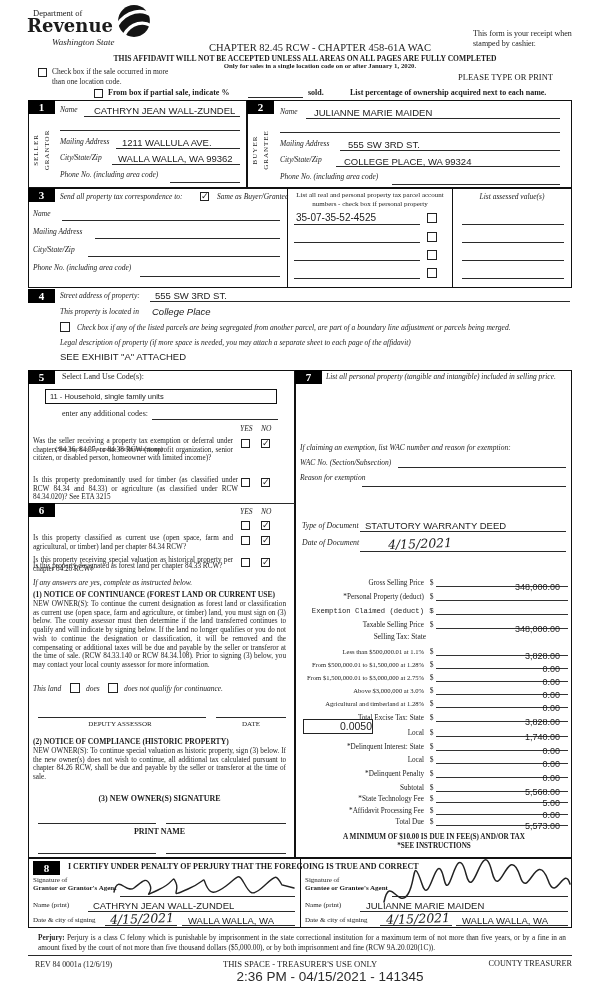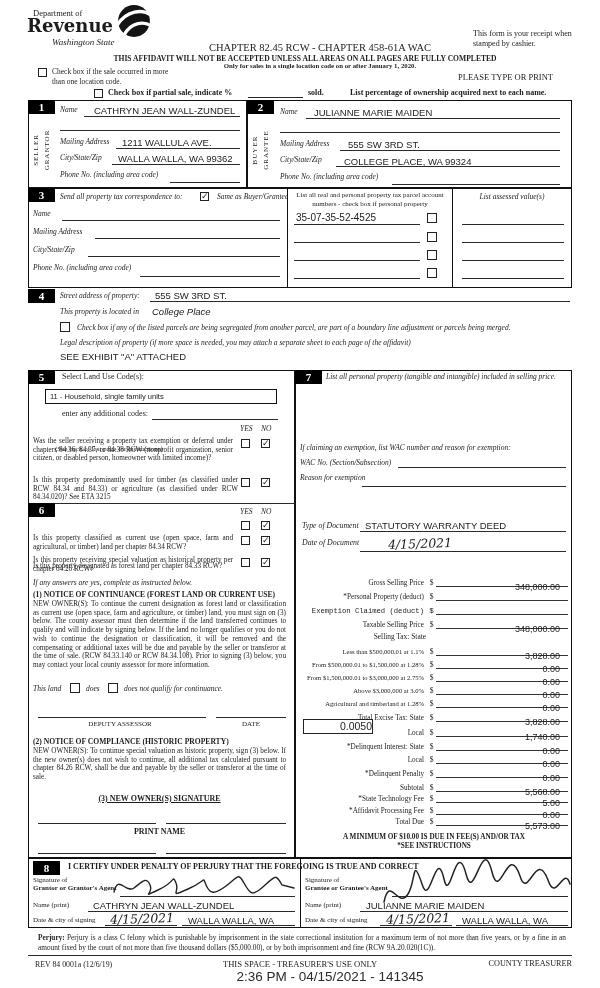--- a/index.html
+++ b/index.html
@@ -55,21 +55,21 @@
   <div class="abs ctr" style="left:150px;top:42px;width:340px;font-size:10.5px;">CHAPTER 82.45 RCW - CHAPTER 458-61A WAC</div>
   <div class="abs b ctr" style="left:50px;top:54px;width:510px;font-size:7.6px;">THIS AFFIDAVIT WILL NOT BE ACCEPTED UNLESS ALL AREAS ON ALL PAGES ARE FULLY COMPLETED</div>
   <div class="abs b ctr" style="left:160px;top:62px;width:320px;font-size:6.8px;">Only for sales in a single location code on or after January 1, 2020.</div>
   <div class="abs" style="left:473px;top:29px;width:102px;font-size:8px;line-height:10px;">This form is your receipt when stamped by cashier.</div>
   <div class="abs" style="left:458px;top:72px;font-size:8.5px;">PLEASE TYPE OR PRINT</div>
 
   <span class="cb" style="left:38px;top:68px;"></span>
   <div class="abs" style="left:52px;top:67px;width:125px;font-size:7.5px;line-height:9.5px;">Check box if the sale occurred in more than one location code.</div>
 
   <span class="cb" style="left:94px;top:89px;"></span>
-  <div class="abs b" style="left:108px;top:88px;font-size:8px;">Check box if partial sale, indicate %</div>
+  <div class="abs b" style="left:108px;top:88px;font-size:8px;">From box if partial sale, indicate %</div>
   <div class="hline" style="left:248px;top:97px;width:55px;"></div>
   <div class="abs b" style="left:308px;top:88px;font-size:8px;">sold.</div>
   <div class="abs b" style="left:350px;top:88px;font-size:8px;">List percentage of ownership acquired next to each name.</div>
 
   <div class="box" style="left:28px;top:100px;width:219px;height:88px;"></div>
   <div class="badge" style="left:28px;top:100px;">1</div>
   <div class="vlabel" style="left:31px;top:182px;">
     <div>SELLER</div>
     <div>GRANTOR</div>
   </div>
@@ -203,21 +203,21 @@
   <span class="cb" style="left:70px;top:683px;width:10px;height:10px;"></span>
   <div class="abs lbl" style="left:86px;top:684px;">does</div>
   <span class="cb" style="left:108px;top:683px;width:10px;height:10px;"></span>
   <div class="abs lbl" style="left:124px;top:684px;">does not qualify for continuance.</div>
   <div class="hline" style="left:38px;top:717px;width:168px;"></div>
   <div class="hline" style="left:216px;top:717px;width:70px;"></div>
   <div class="abs ctr lbl7" style="left:60px;top:720px;width:120px;">DEPUTY ASSESSOR</div>
   <div class="abs ctr lbl7" style="left:226px;top:720px;width:50px;">DATE</div>
   <div class="abs b" style="left:33px;top:737px;font-size:7.6px;">(2) NOTICE OF COMPLIANCE (HISTORIC PROPERTY)</div>
   <div class="abs para" style="left:33px;top:747px;width:253px;">NEW OWNER(S): To continue special valuation as historic property, sign (3) below. If the new owner(s) does not wish to continue, all additional tax calculated pursuant to chapter 84.26 RCW, shall be due and payable by the seller or transferor at the time of sale.</div>
-  <div class="abs b ctr" style="left:33px;top:794px;width:253px;font-size:8px;text-decoration:underline;">(3) NEW OWNER(S) SIGNATURE</div>
+  <div class="abs b ctr" style="left:33px;top:794px;width:253px;font-size:8px;">(3) NEW OWNER(S) SIGNATURE</div>
   <div class="hline" style="left:38px;top:823px;width:118px;"></div>
   <div class="hline" style="left:166px;top:823px;width:120px;"></div>
   <div class="abs b ctr" style="left:33px;top:827px;width:253px;font-size:8px;">PRINT NAME</div>
   <div class="hline" style="left:38px;top:853px;width:118px;"></div>
   <div class="hline" style="left:166px;top:853px;width:120px;"></div>
 
   <div class="badge" style="left:295px;top:370px;">7</div>
   <div class="abs lbl" style="left:326px;top:372px;width:240px;">List all personal property (tangible and intangible) included in selling price.</div>
   <div class="abs lbl" style="left:300px;top:443px;">If claiming an exemption, list WAC number and reason for exemption:</div>
   <div class="abs lbl" style="left:300px;top:458px;">WAC No. (Section/Subsection)</div>

